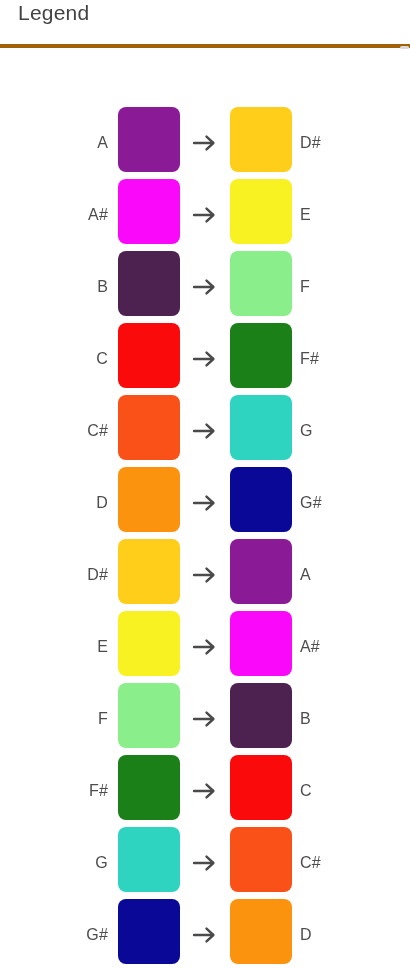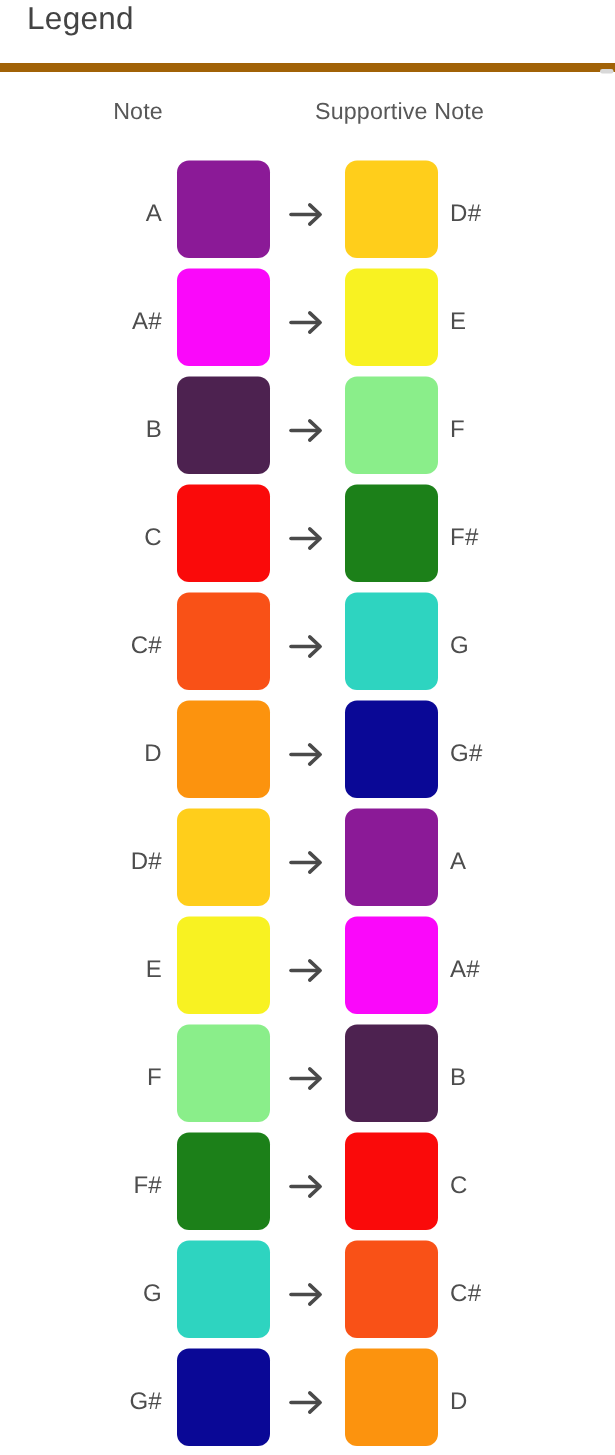--- a/index.html
+++ b/index.html
@@ -25,21 +25,21 @@
   }
 
   
   .panel-header {
     position: absolute;
     left: 0;
     top: 0;
     width: 410px;
     height: 48px;
     box-sizing: border-box;
-    border-bottom: 6px solid #a16207;
+    border-bottom: 4px solid #a16207;
   }
   .panel-title {
     position: absolute;
     left: 18px;
     top: 1px;
     font-size: 21px;
     font-weight: 400;
     letter-spacing: 0.2px;
     color: #434343;
     white-space: nowrap;
@@ -146,24 +146,20 @@
 <body>
 
 <div class="panel">
 
   <div class="panel-header">
     <div class="panel-title">Legend</div>
   </div>
 
   <div class="scroll-nub"></div>
 
-  <div class="col-heads">
-    <div class="col-head note">Note</div>
-    <div class="col-head supportive">Supportive Note</div>
-  </div>
 
   <div class="rows" id="rows">
       <div class="row">
         <div class="note-label">A</div>
         <div class="swatch from" style="background: rgb(139, 26, 151);"></div>
         <div class="arrow-icon">
           <svg width="26" height="20" viewBox="0 0 26 20" aria-hidden="true">
             <path d="M2 10 H21" stroke="#4a4a4a" stroke-width="2.4" stroke-linecap="round" fill="none"></path>
             <path d="M14.5 3.6 L21.4 10 L14.5 16.4" stroke="#4a4a4a" stroke-width="2.4" stroke-linecap="round" stroke-linejoin="round" fill="none"></path>
           </svg>

